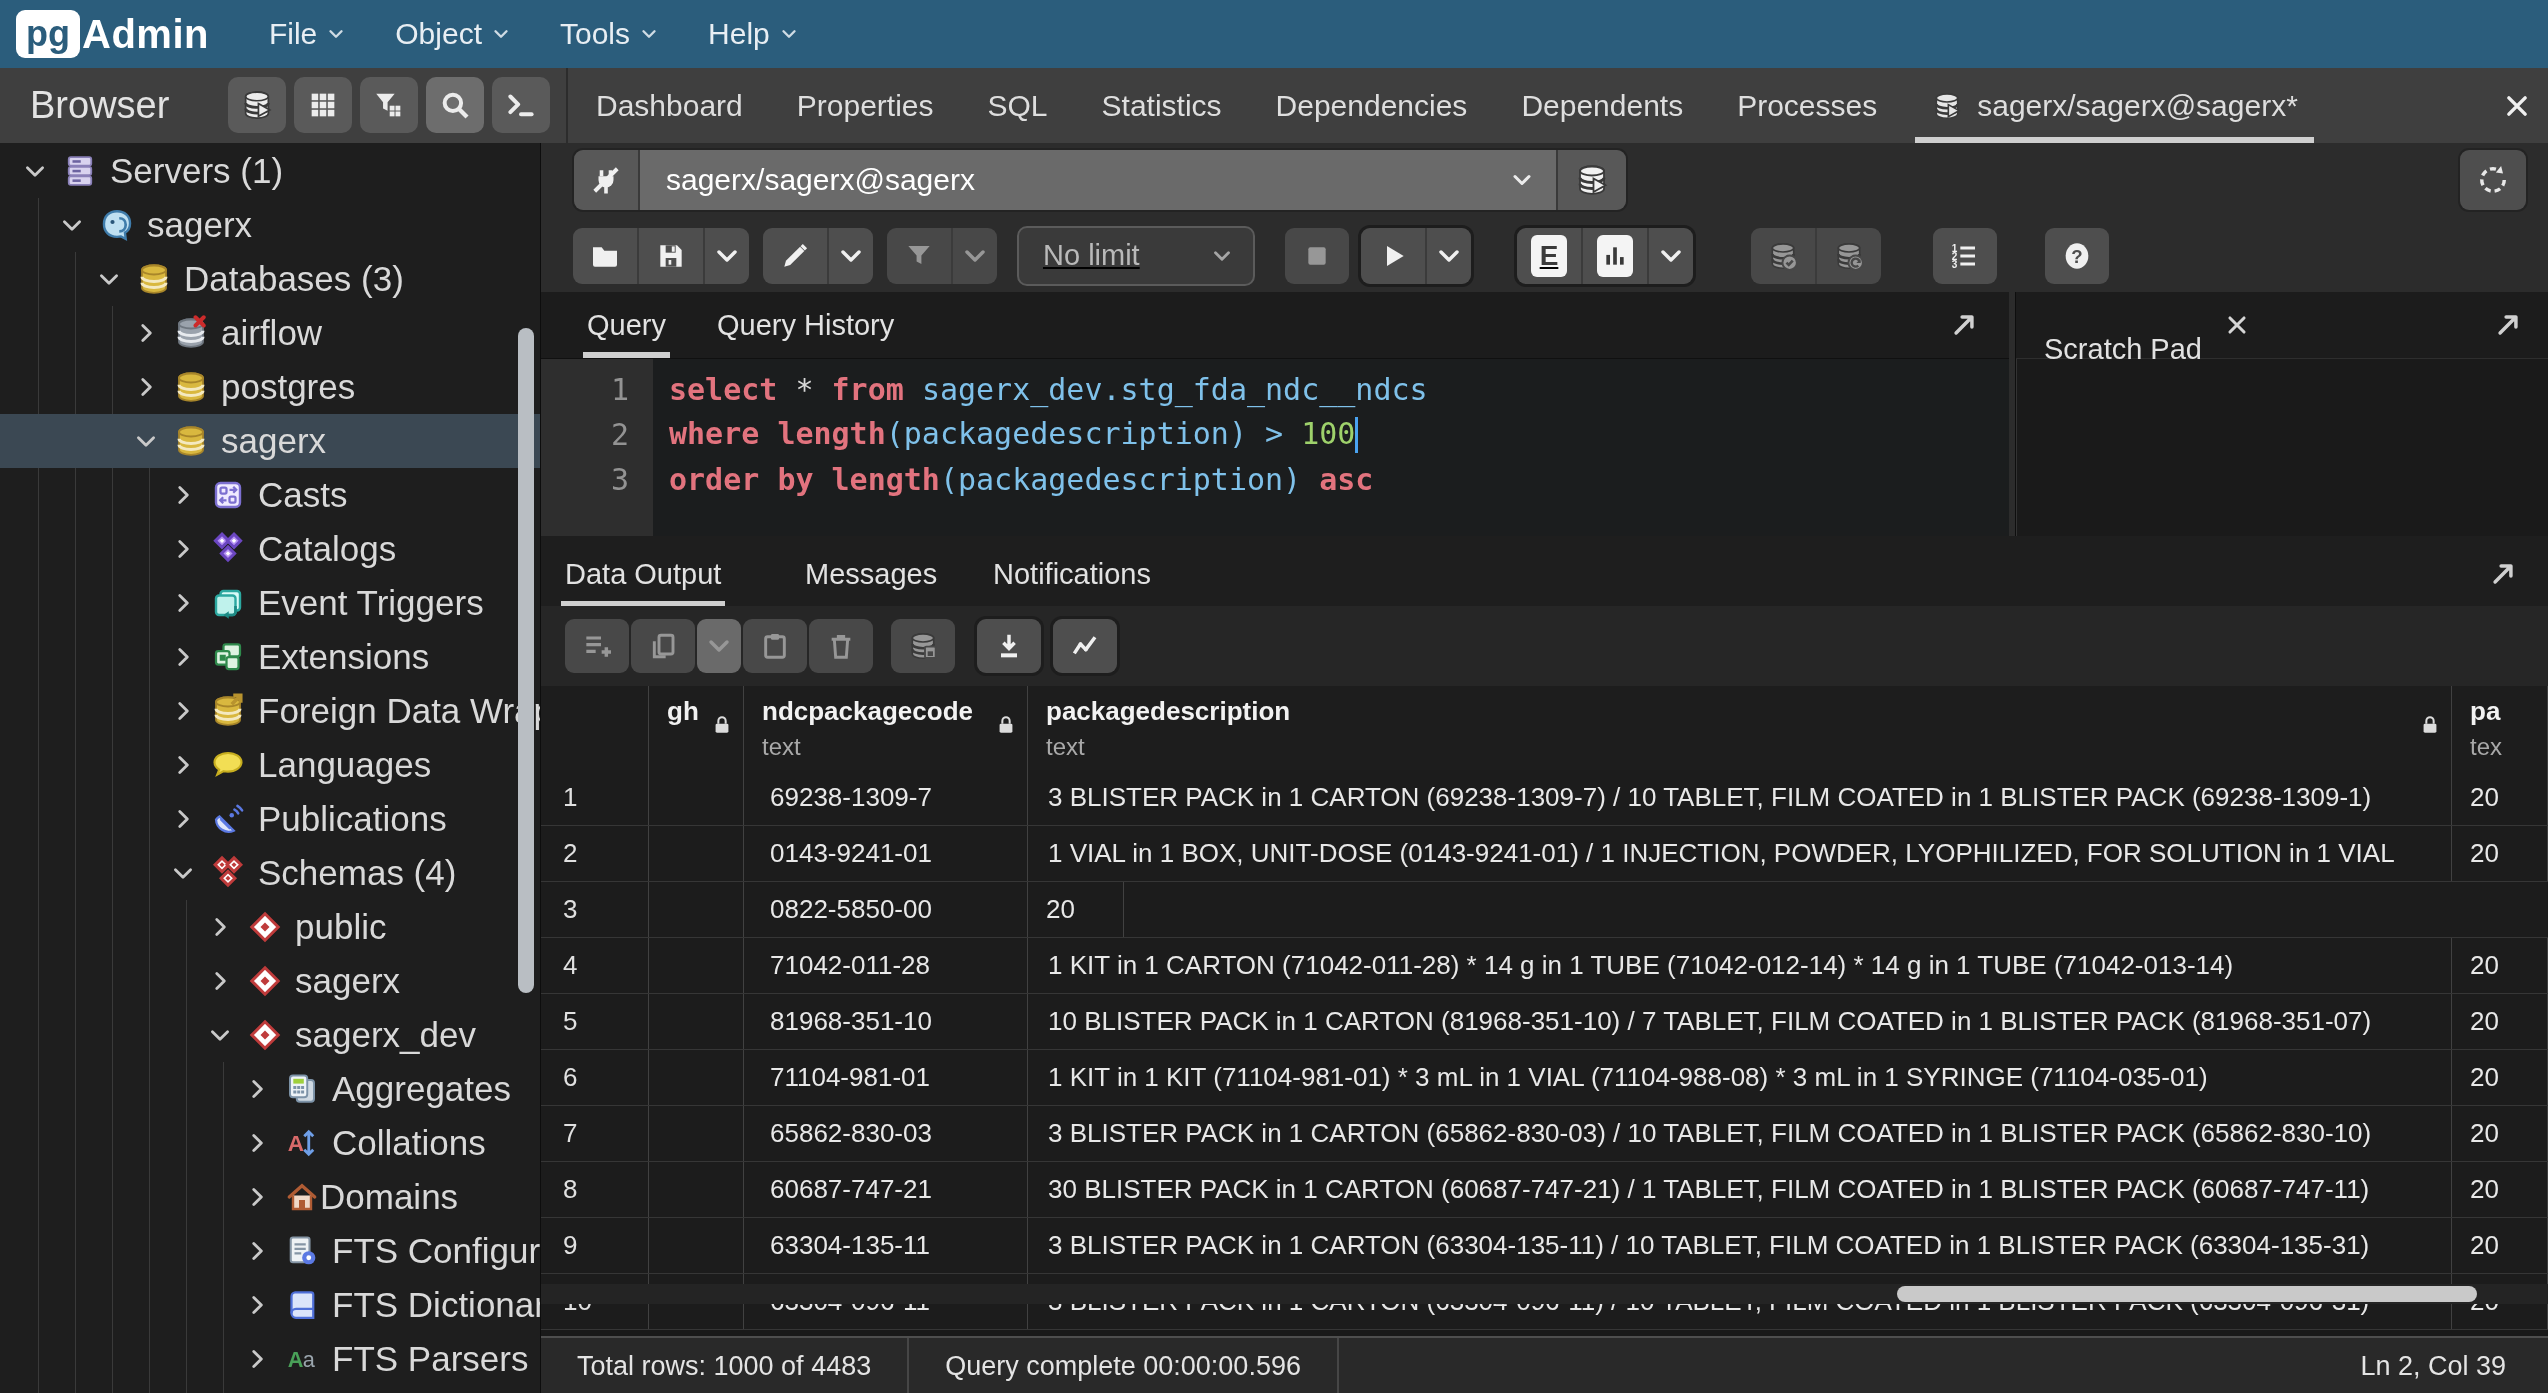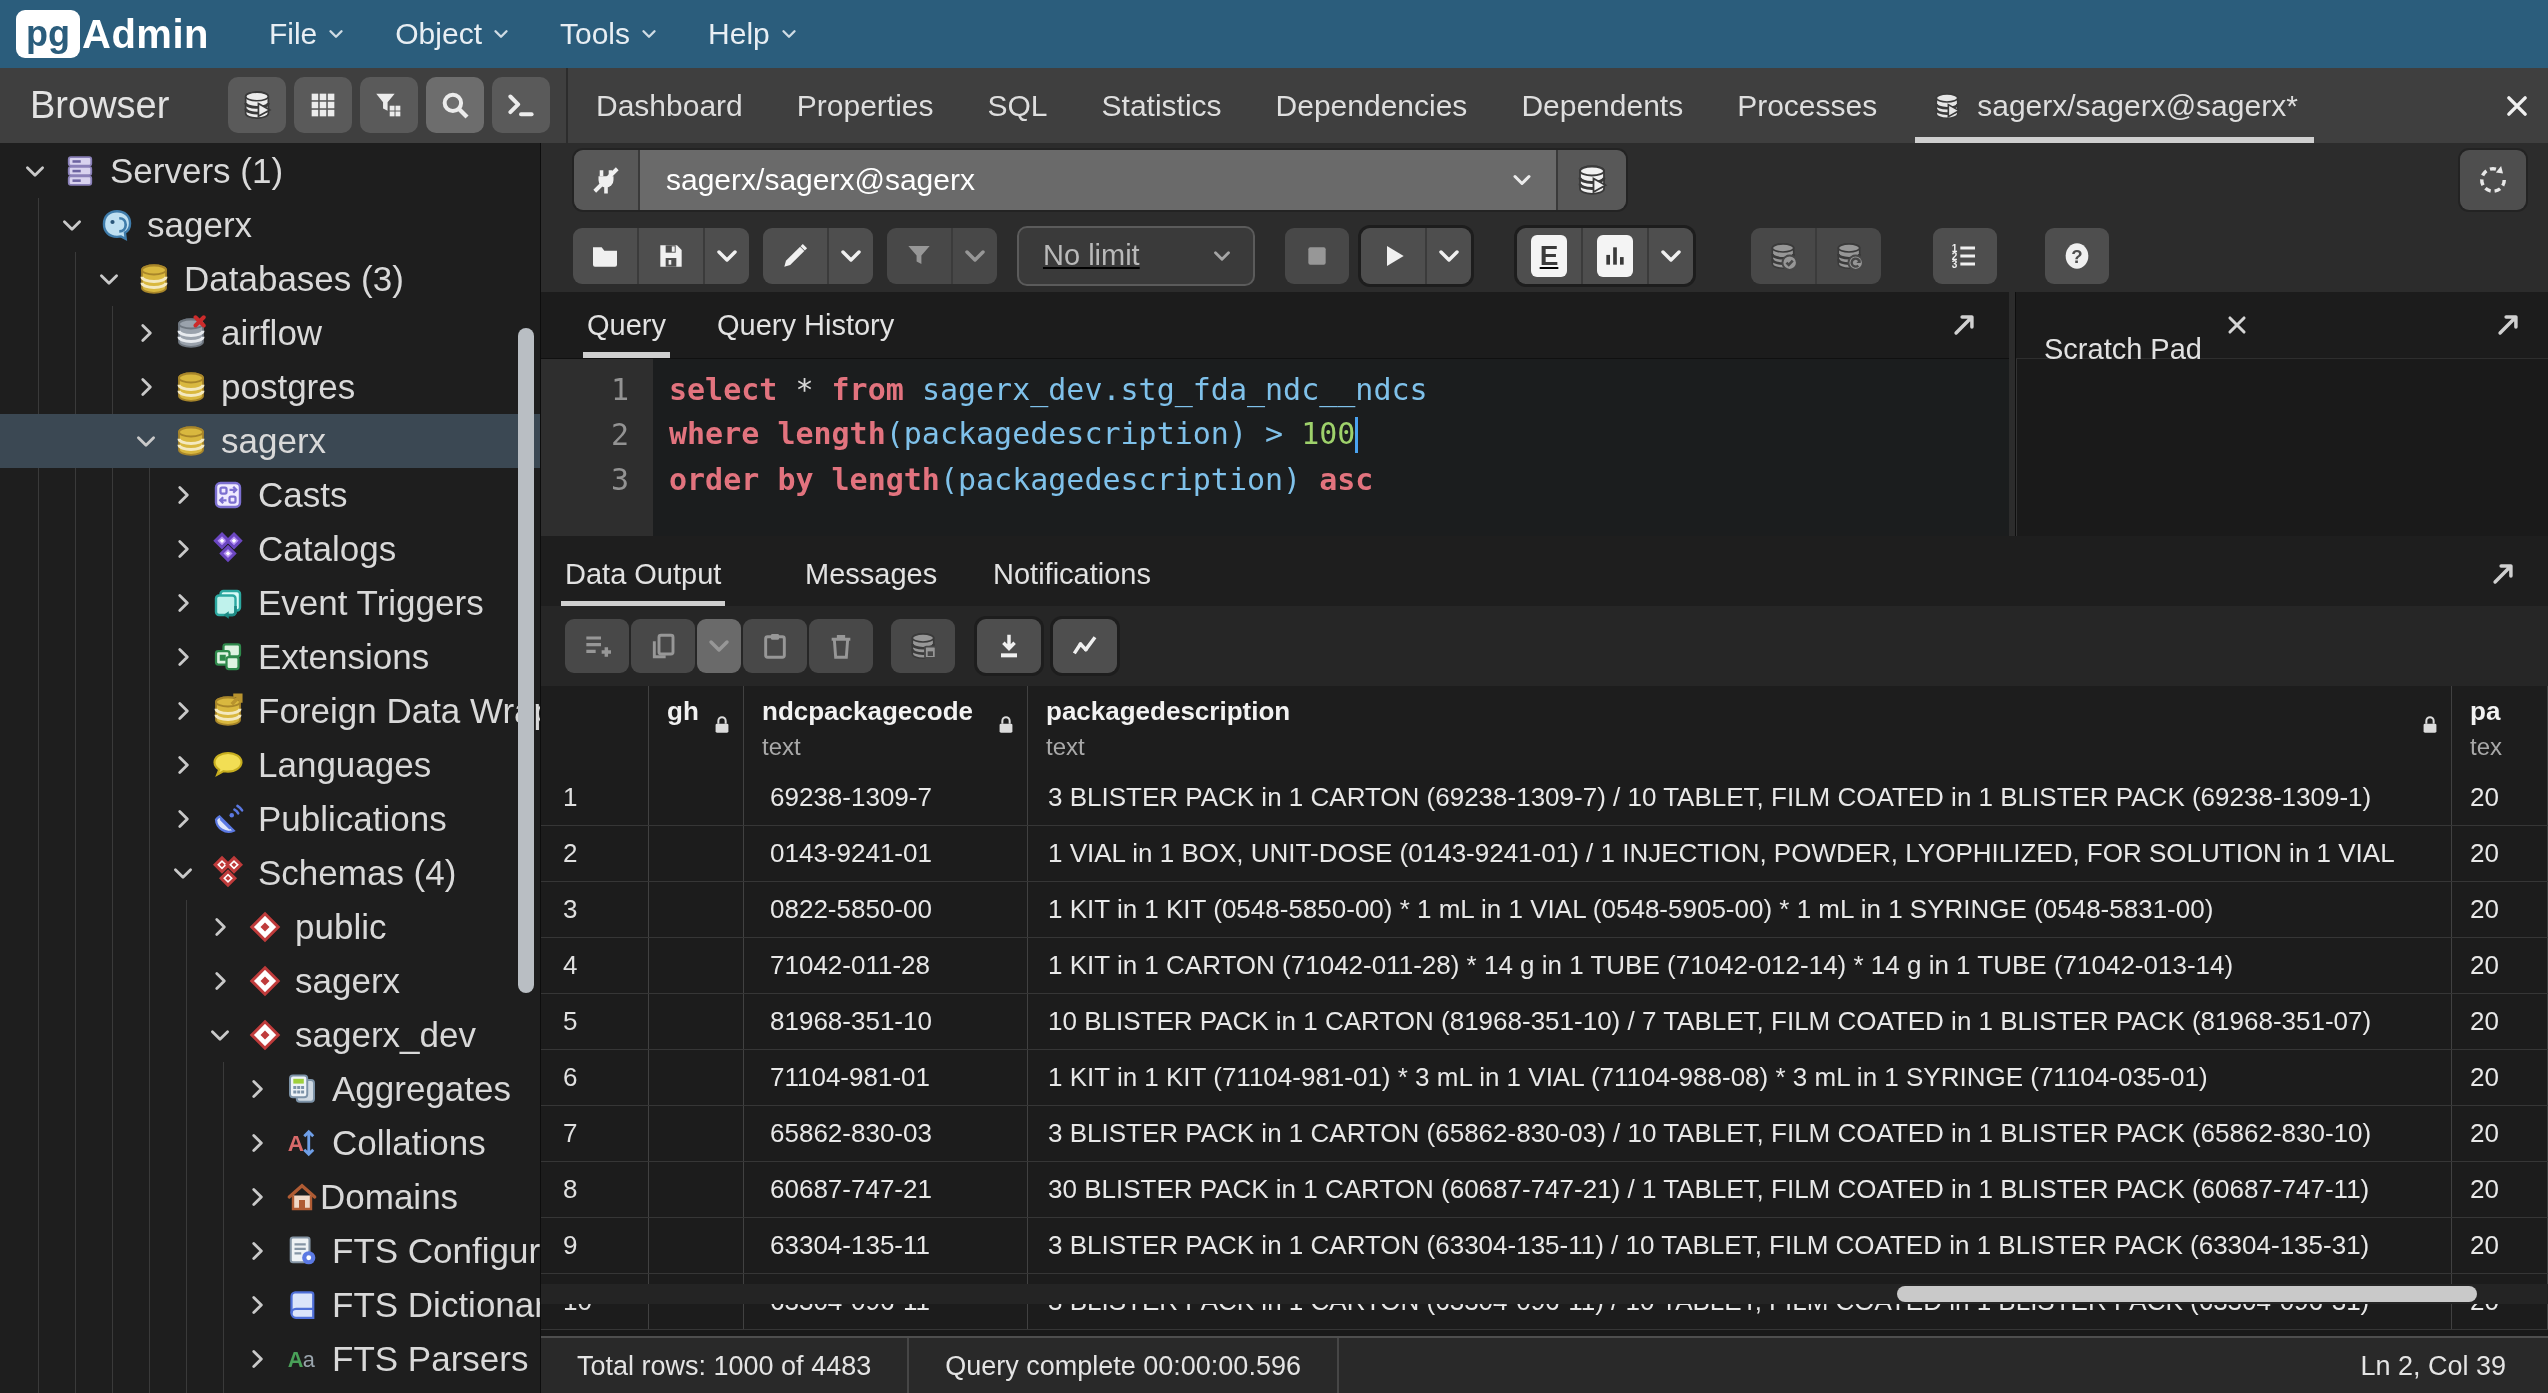--- a/index.html
+++ b/index.html
@@ -1078,21 +1078,20 @@
             <div class="gcell rownum" style="width: 108px; padding-left: 22px;">2</div>
             <div class="gcell" style="width: 95px; padding-left: 18px;"></div>
             <div class="gcell" style="width: 284px; padding-left: 26px;">0143-9241-01</div>
             <div class="gcell" style="width: 1424px; padding-left: 20px;">1 VIAL in 1 BOX, UNIT-DOSE (0143-9241-01) / 1 INJECTION, POWDER, LYOPHILIZED, FOR SOLUTION in 1 VIAL</div>
             <div class="gcell" style="width: 96px; padding-left: 18px;">20</div>
           </div>
           <div class="grow">
             <div class="gcell rownum" style="width: 108px; padding-left: 22px;">3</div>
             <div class="gcell" style="width: 95px; padding-left: 18px;"></div>
             <div class="gcell" style="width: 284px; padding-left: 26px;">0822-5850-00</div>
-            <div class="gcell" style="width: 1424px; padding-left: 20px;">1 KIT in 1 KIT (0548-5850-00) * 1 mL in 1 VIAL (0548-5905-00) * 1 mL in 1 SYRINGE (0548-5831-00)</div>
             <div class="gcell" style="width: 96px; padding-left: 18px;">20</div>
           </div>
           <div class="grow">
             <div class="gcell rownum" style="width: 108px; padding-left: 22px;">4</div>
             <div class="gcell" style="width: 95px; padding-left: 18px;"></div>
             <div class="gcell" style="width: 284px; padding-left: 26px;">71042-011-28</div>
             <div class="gcell" style="width: 1424px; padding-left: 20px;">1 KIT in 1 CARTON (71042-011-28) * 14 g in 1 TUBE (71042-012-14) * 14 g in 1 TUBE (71042-013-14)</div>
             <div class="gcell" style="width: 96px; padding-left: 18px;">20</div>
           </div>
           <div class="grow">

